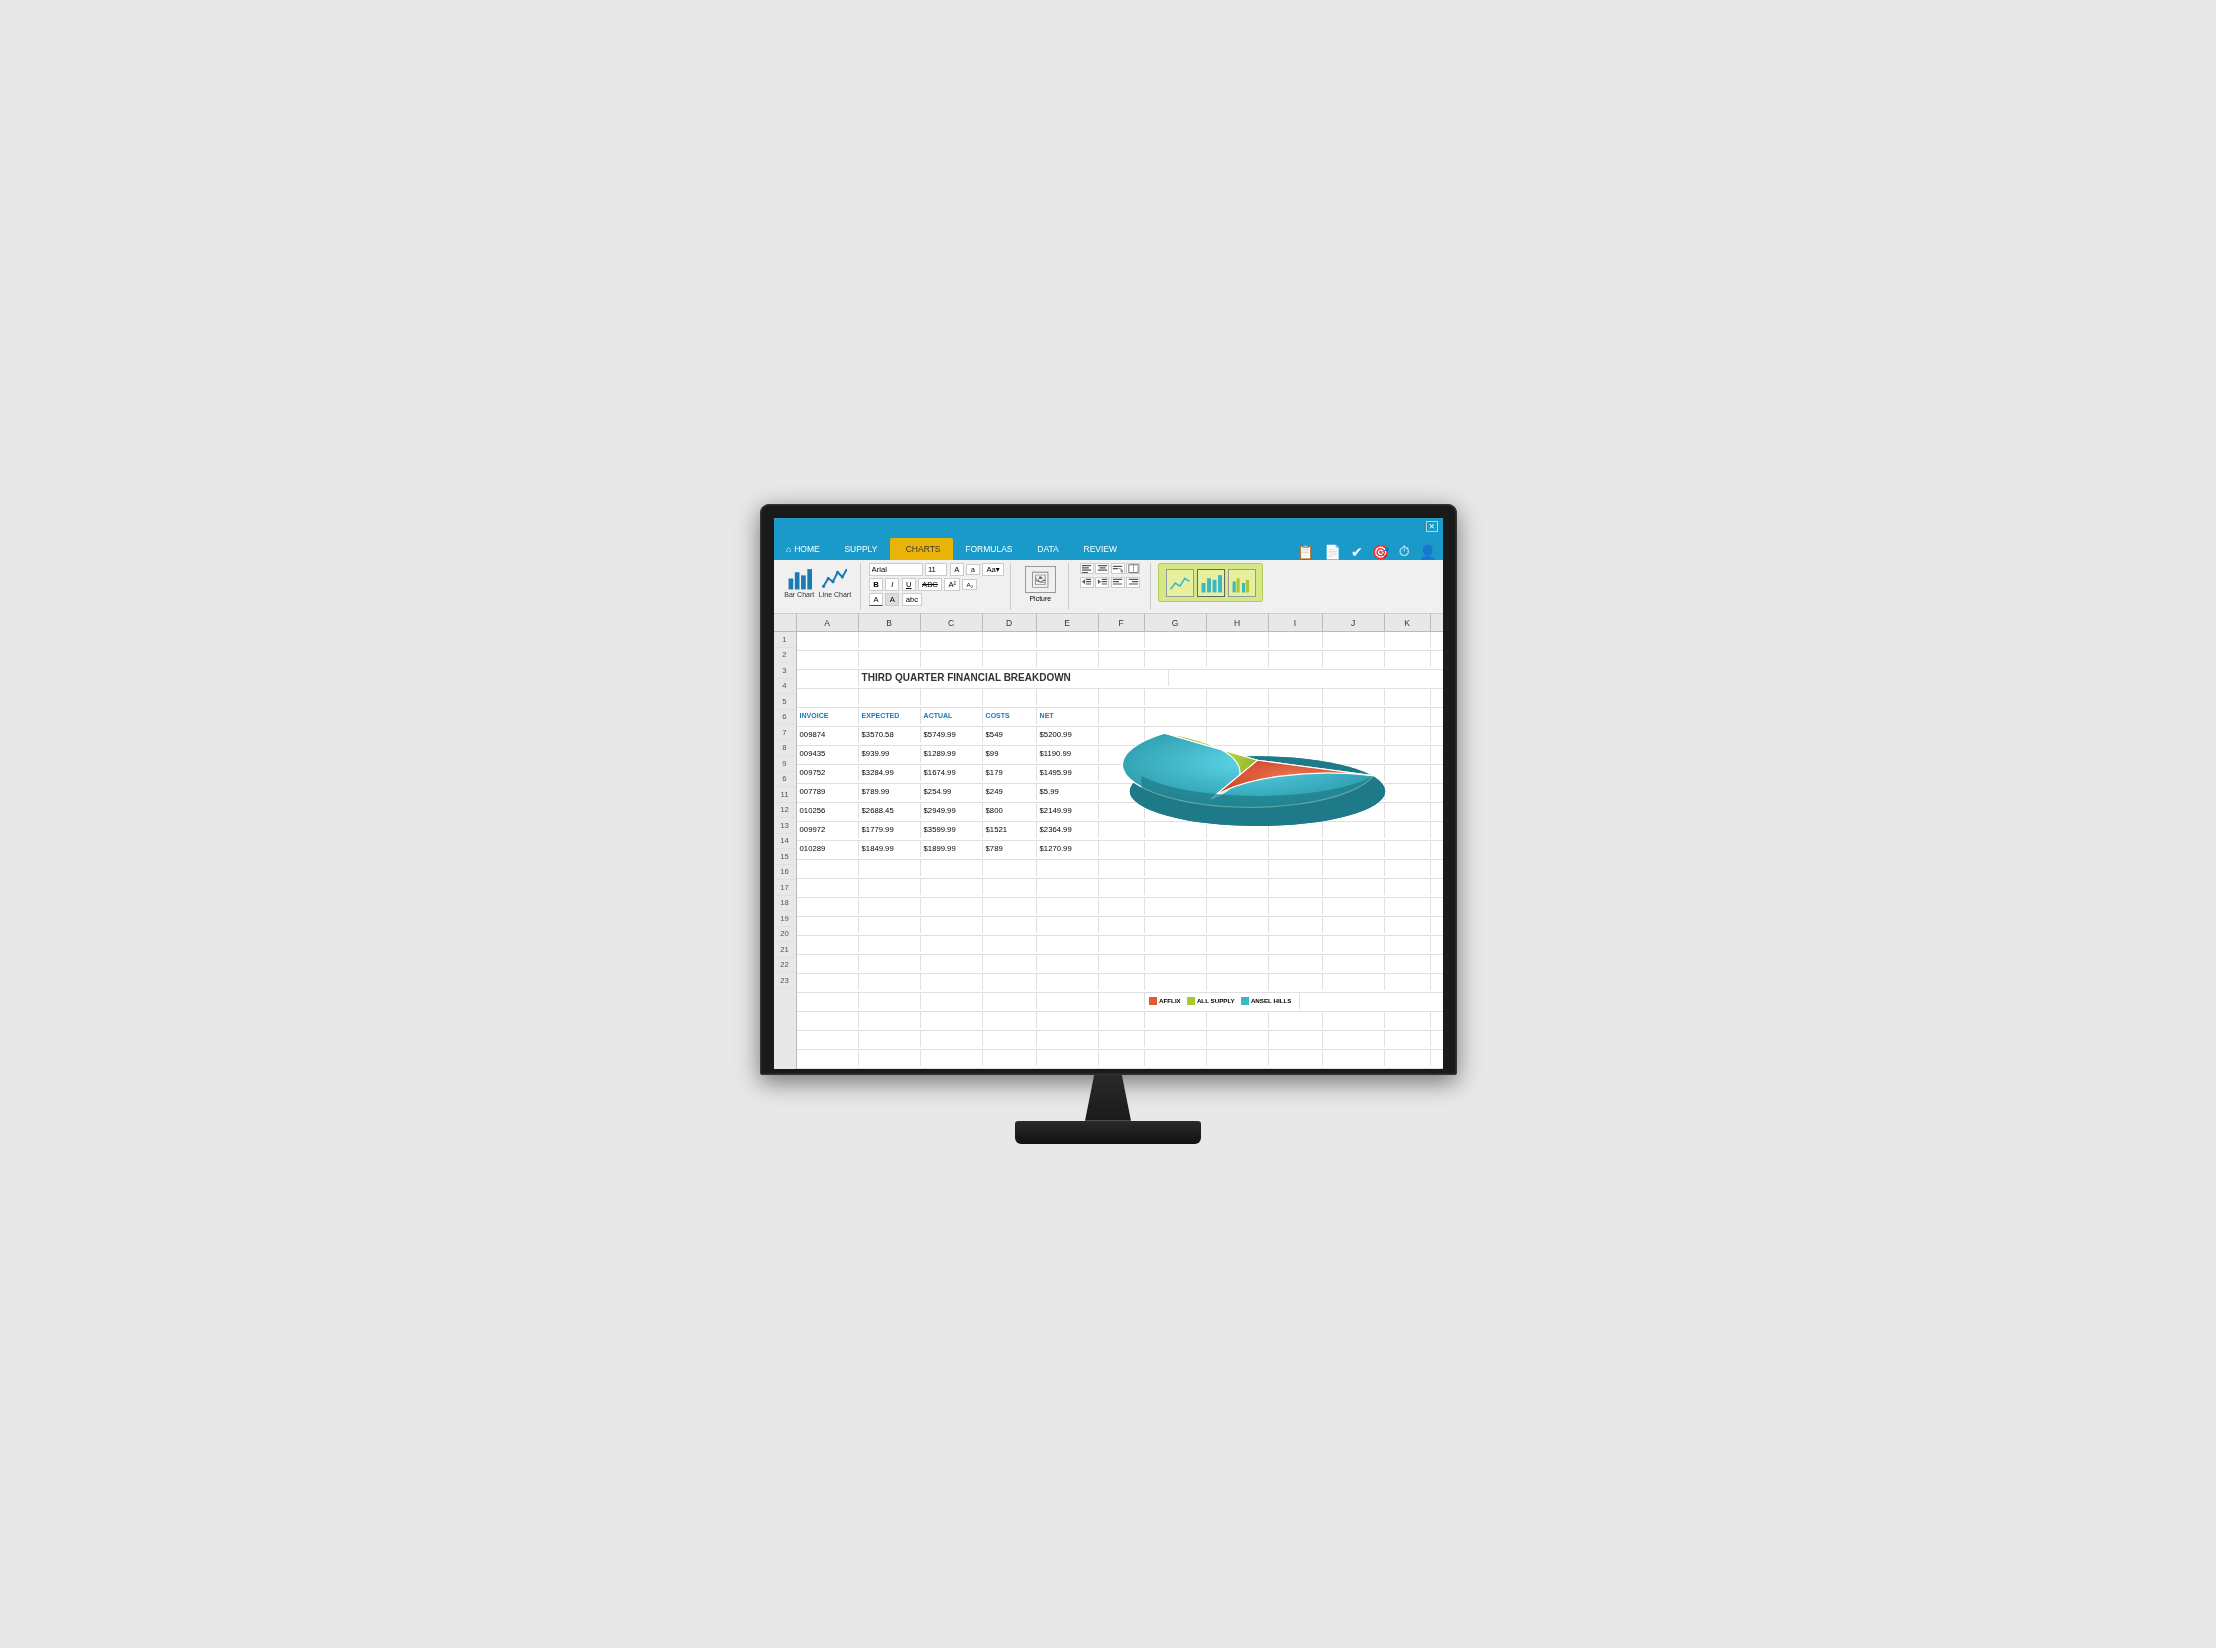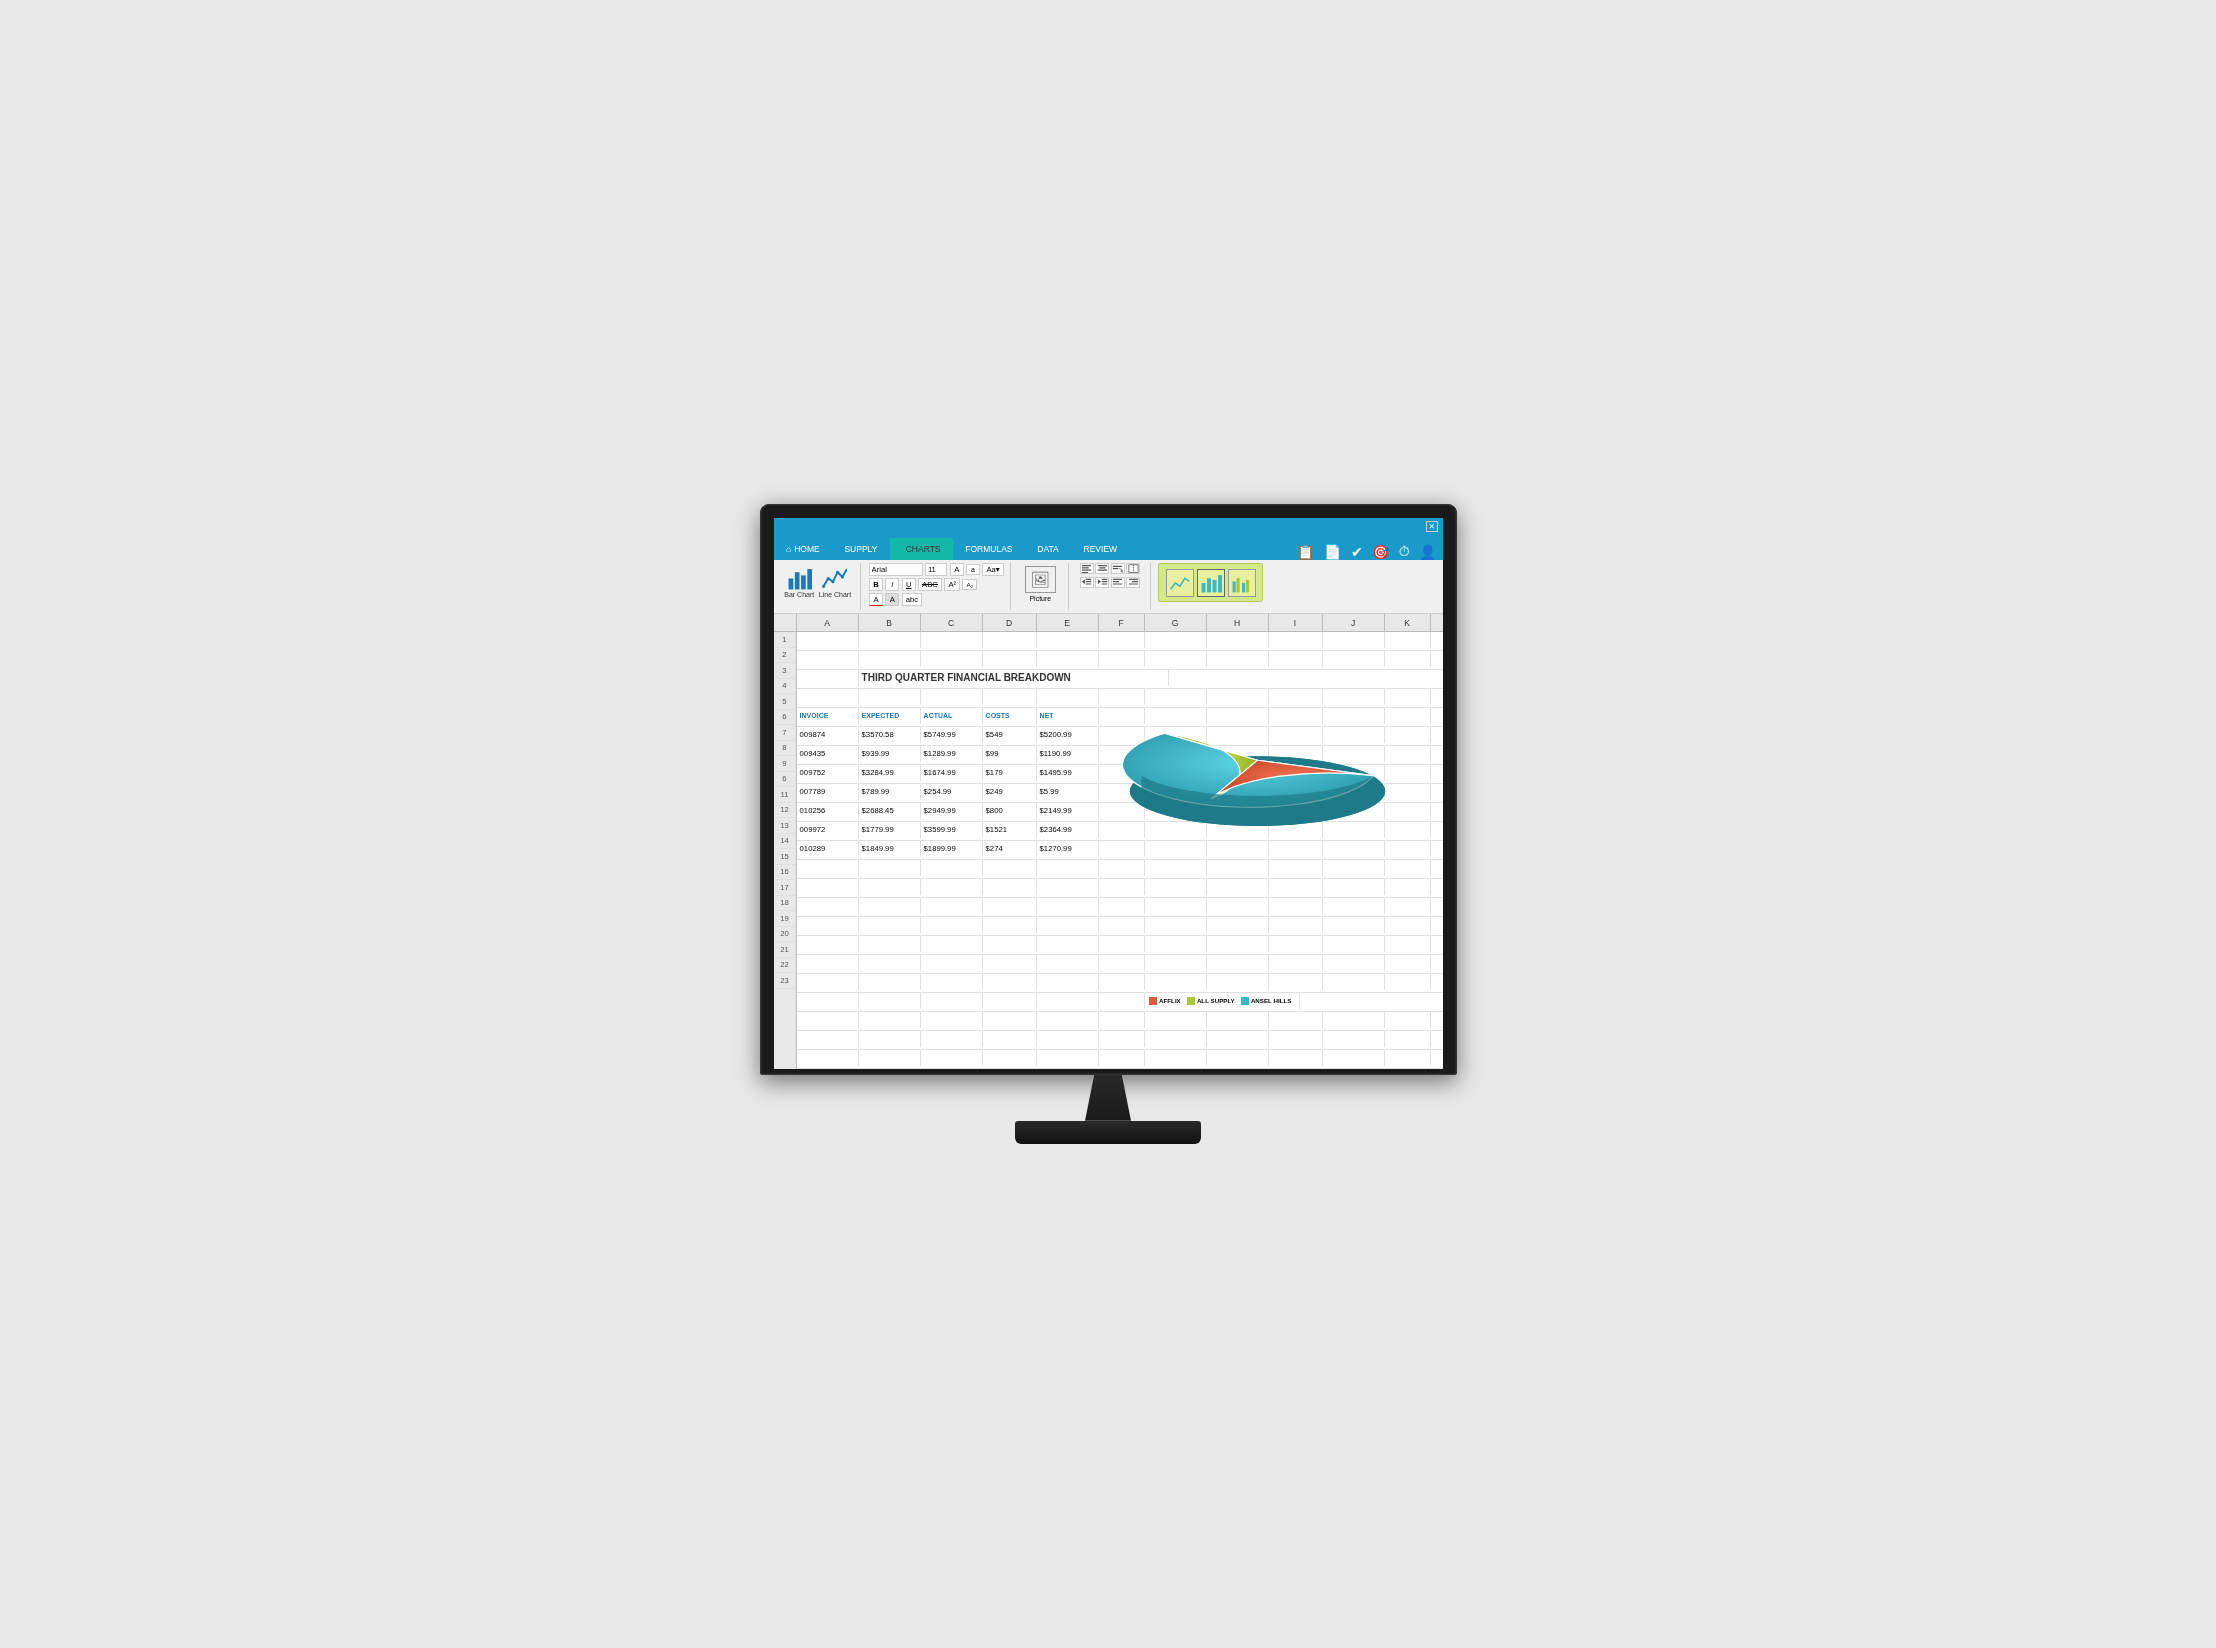--- a/index.html
+++ b/index.html
@@ -68,21 +68,21 @@
       font-size: 8.5px;
       color: #fff;
       cursor: pointer;
       height: 22px;
       display: flex;
       align-items: center;
       border-radius: 2.3px 2.3px 0 0;
     }
 
     .ribbon-tab.active {
-      background: #14b8a6;
+      background: #eab308;
       color: #333;
       padding-left: 16px;
     }
 
     .ribbon-tab .home-icon {
       margin-right: 3.1px;
     }
 
     .ribbon-content {
       background: #f0f0f0;
@@ -804,21 +804,21 @@
               <div class="cell cell-g"></div>
               <div class="cell cell-h"></div>
               <div class="cell cell-i"></div>
               <div class="cell cell-j"></div>
               <div class="cell cell-k"></div>
             </div>
             <div class="sheet-row">
               <div class="cell cell-a">010289</div>
               <div class="cell cell-b">$1849.99</div>
               <div class="cell cell-c">$1899.99</div>
-              <div class="cell cell-d">$274</div>
+              <div class="cell cell-d">$789</div>
               <div class="cell cell-e">$1270.99</div>
               <div class="cell cell-f"></div>
               <div class="cell cell-g"></div>
               <div class="cell cell-h"></div>
               <div class="cell cell-i"></div>
               <div class="cell cell-j"></div>
               <div class="cell cell-k"></div>
             </div>
 
             <div class="sheet-row">

